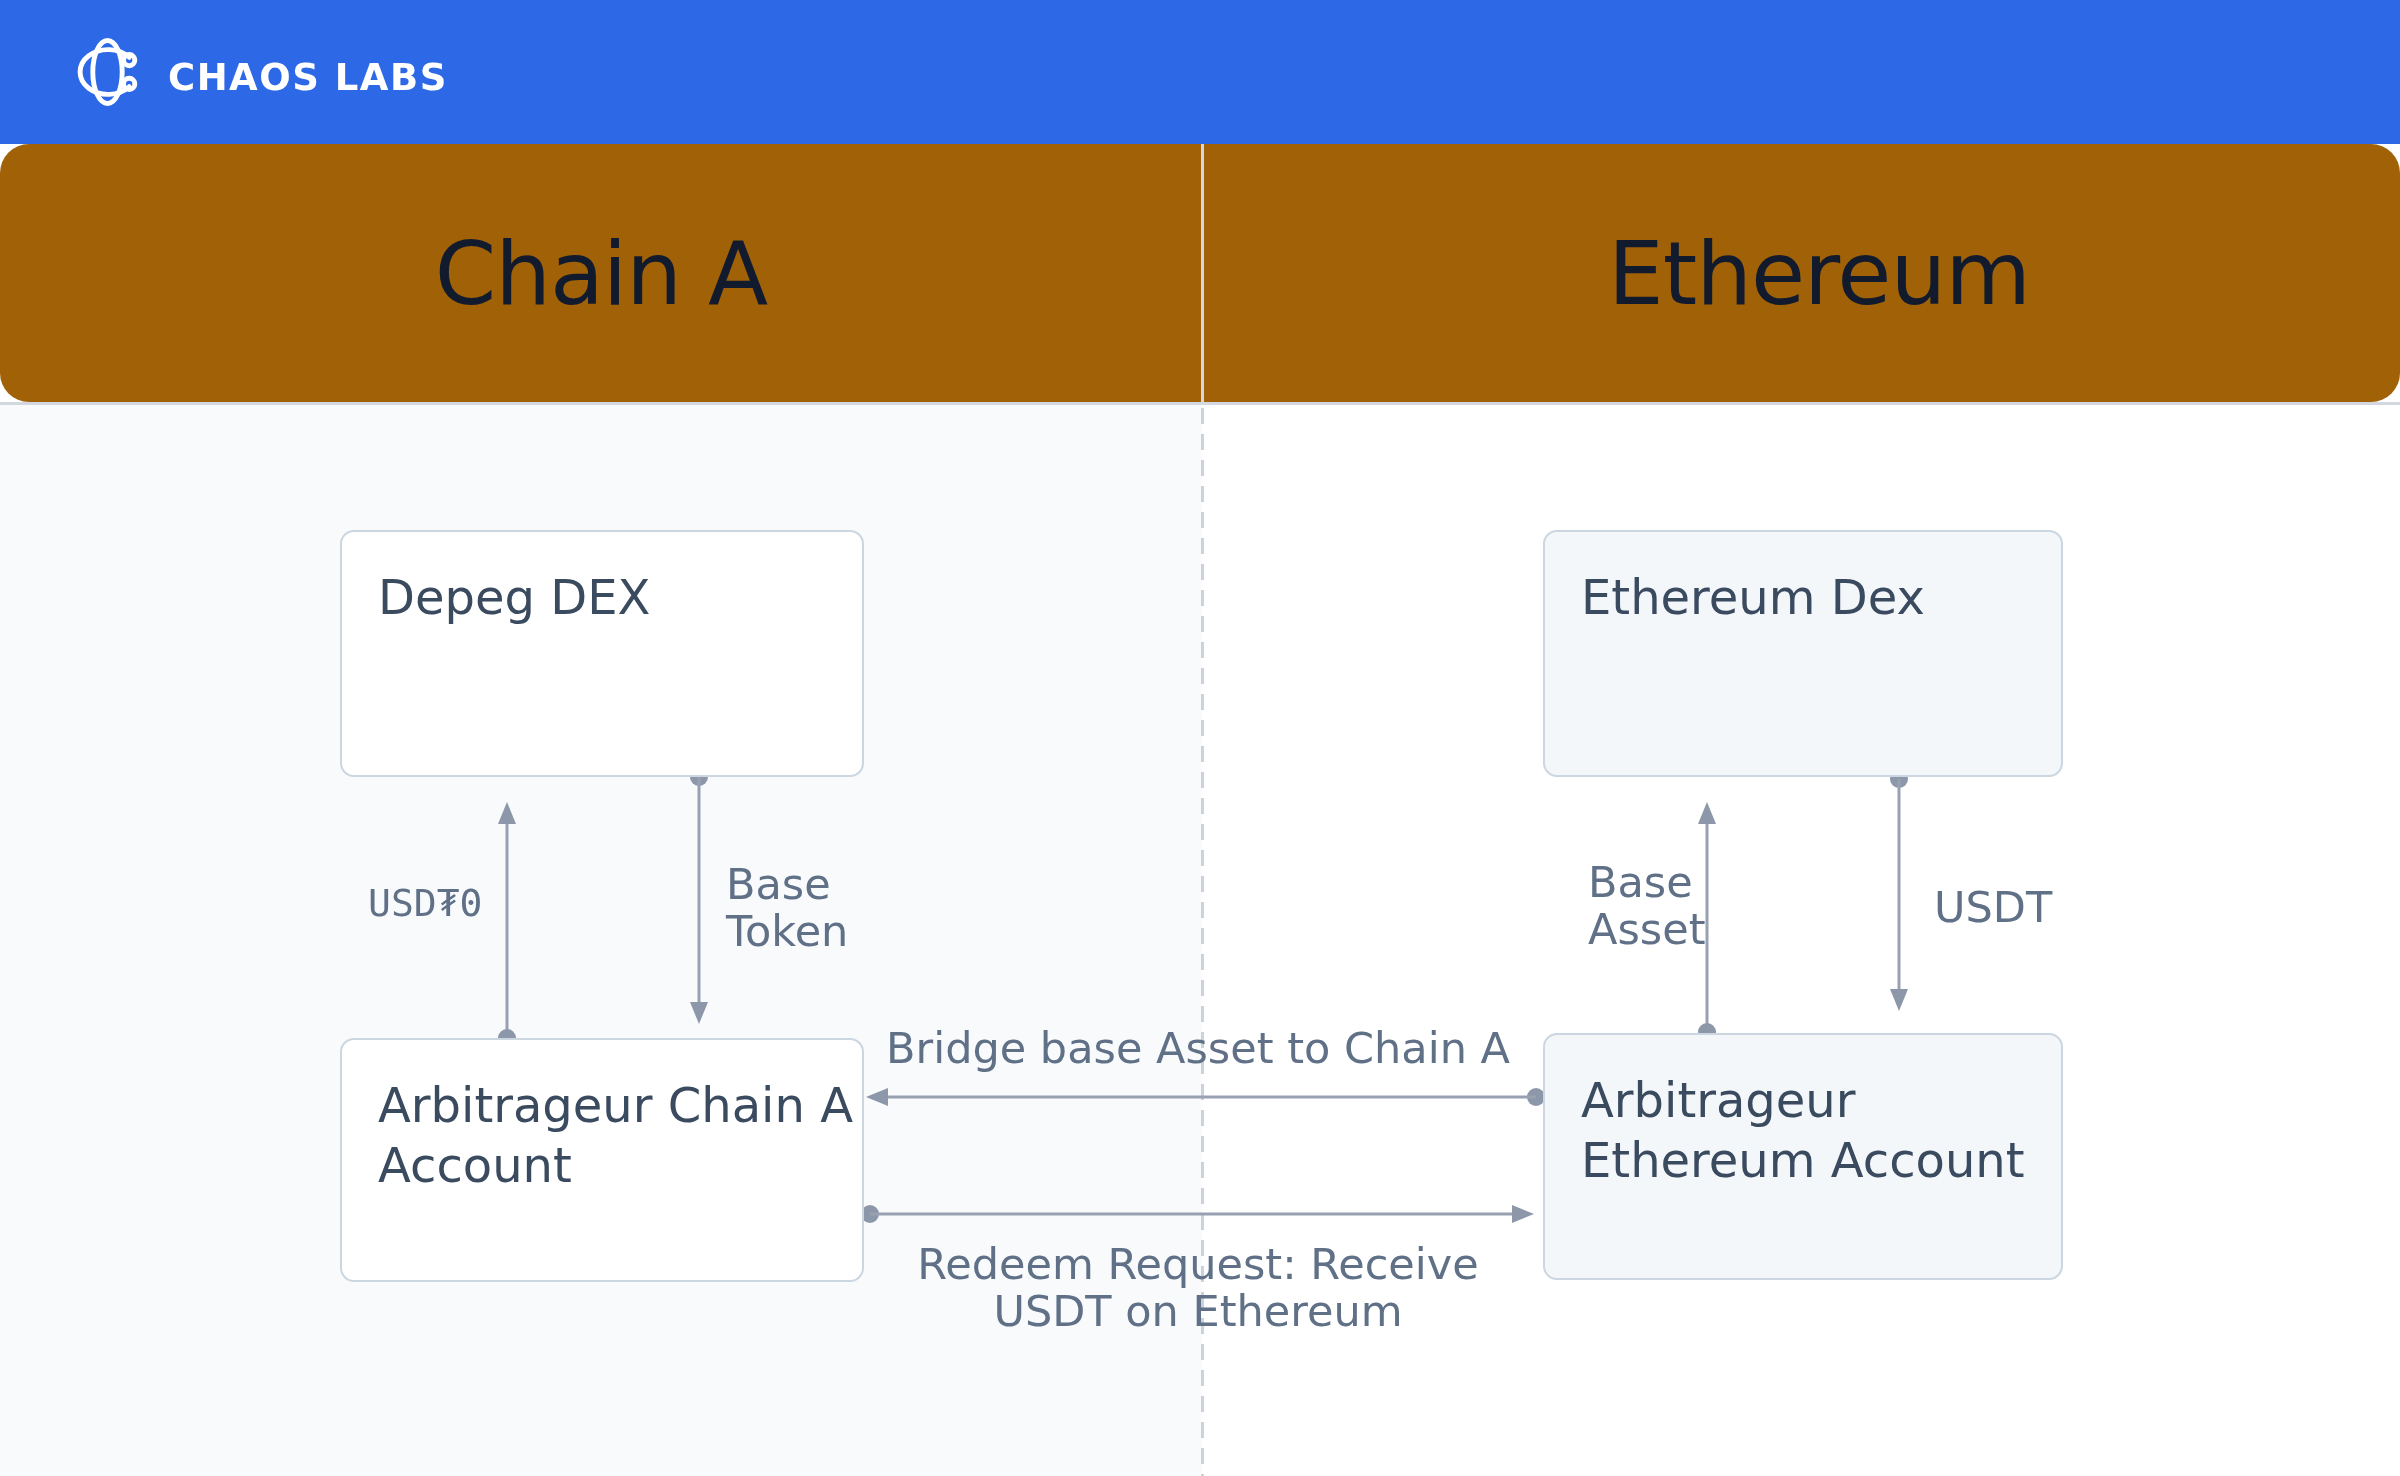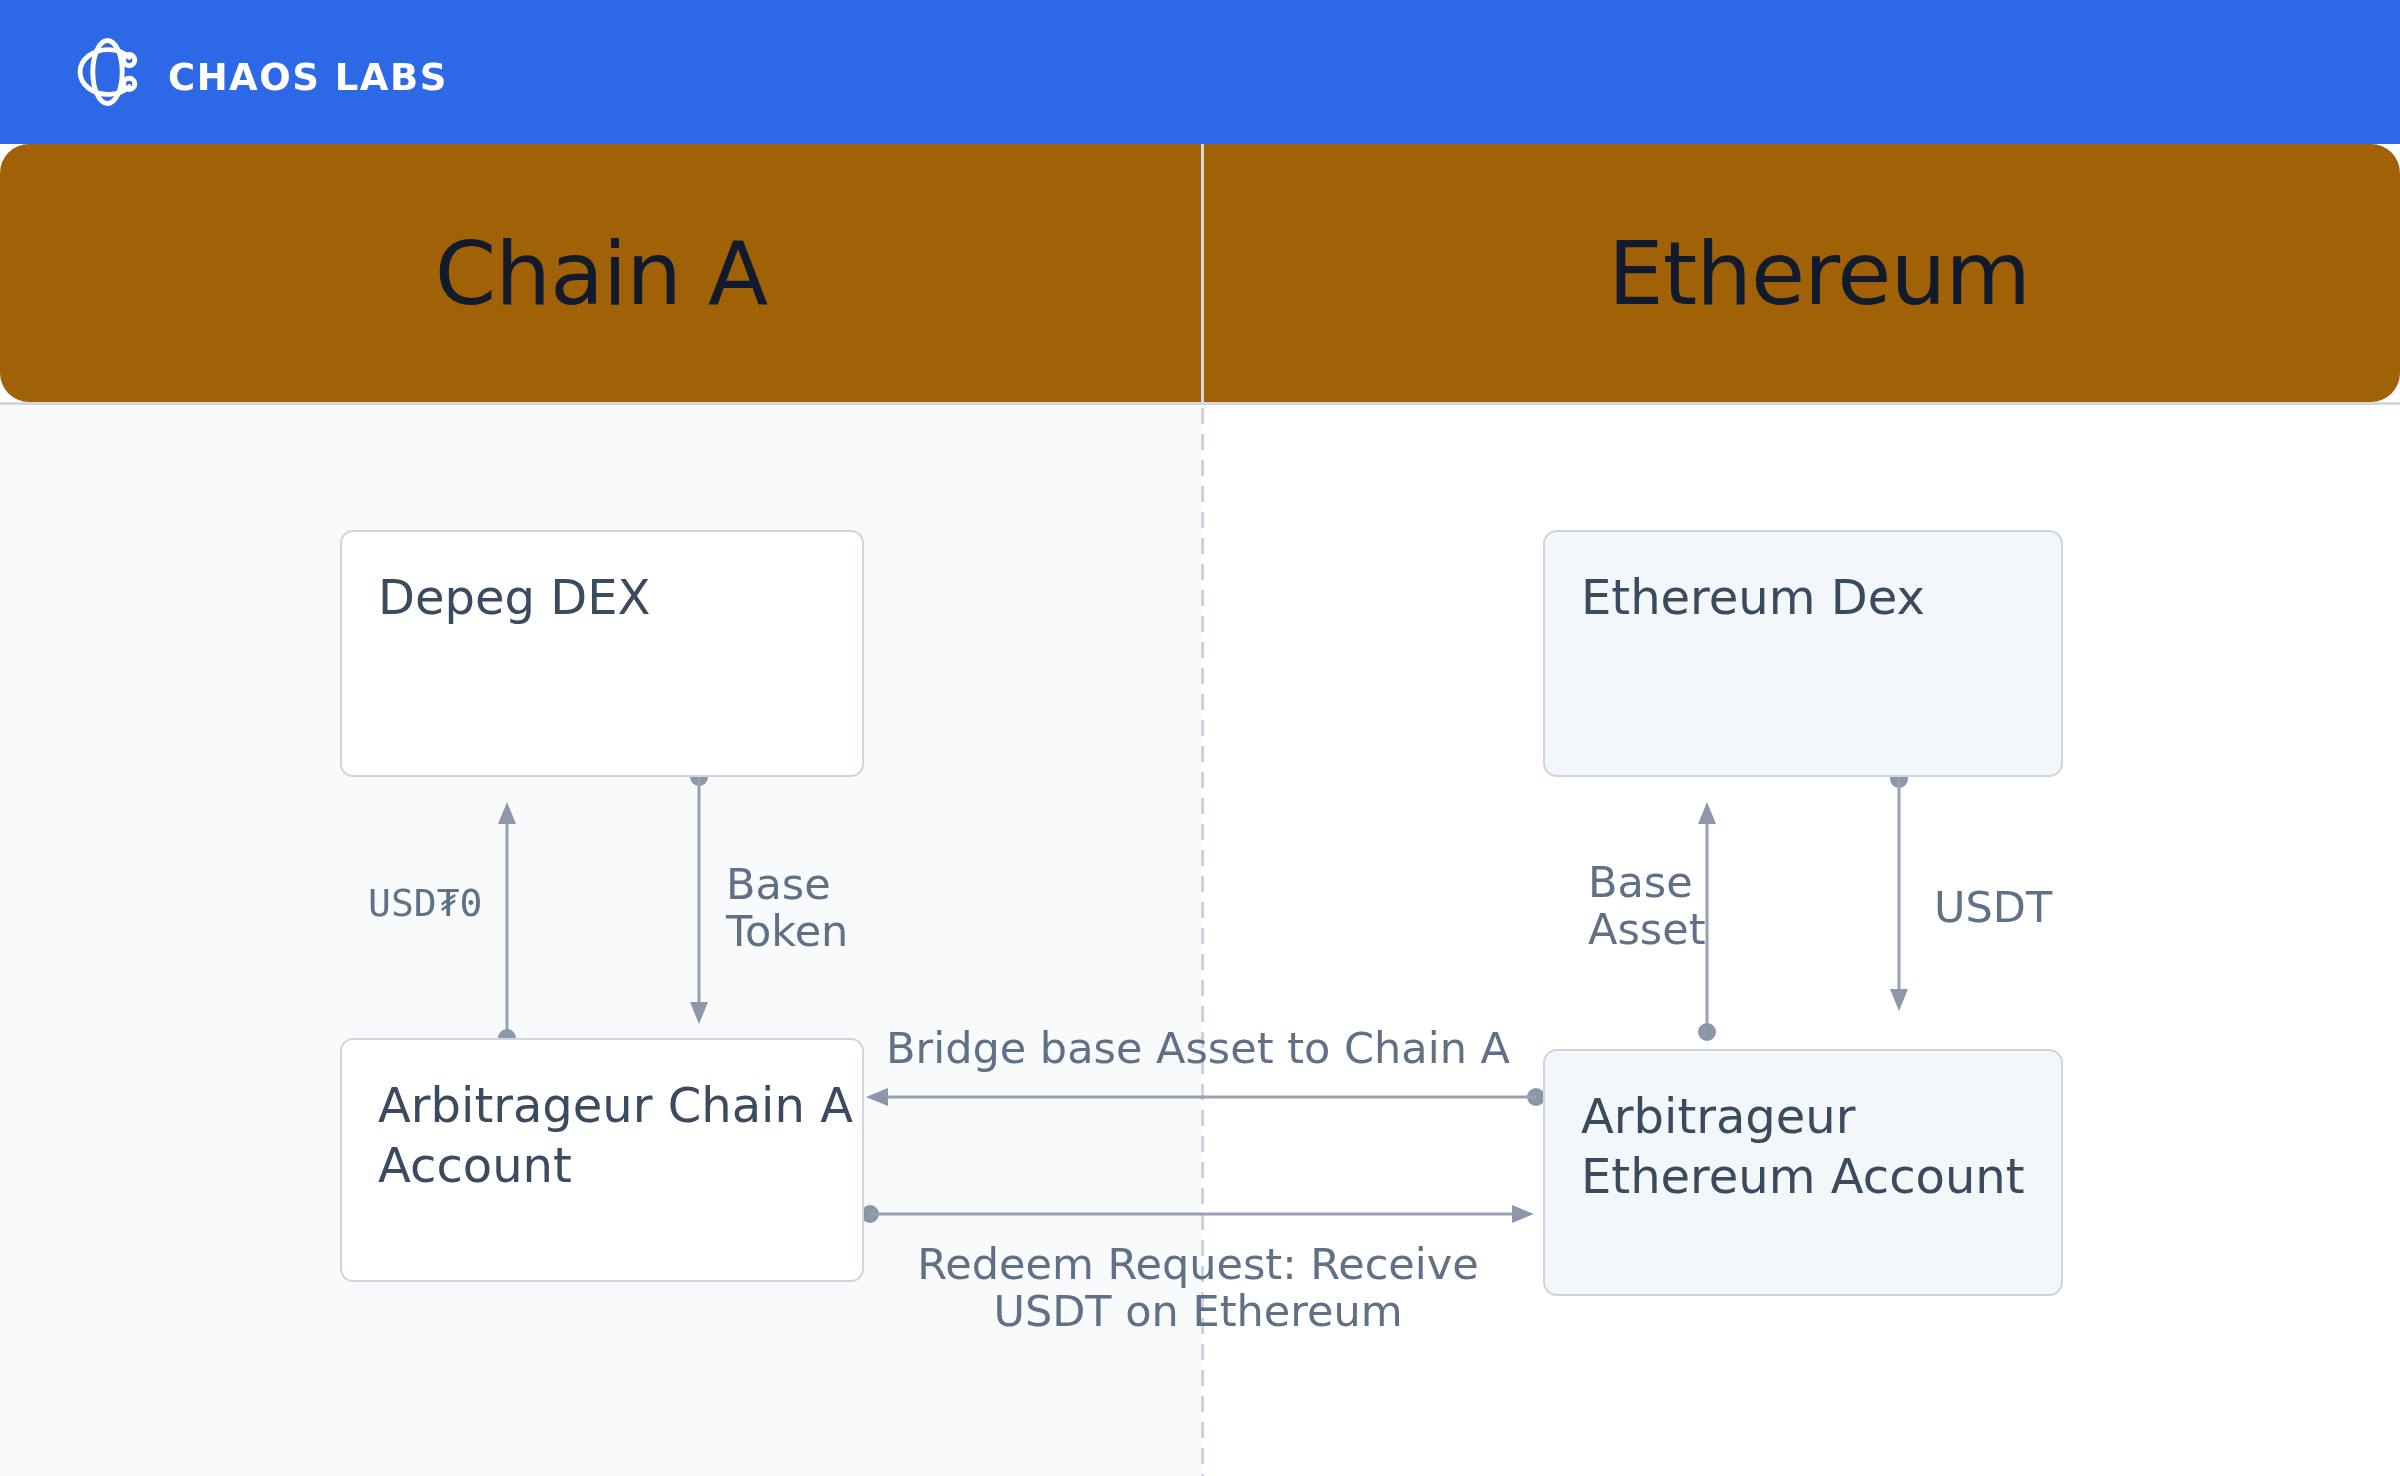--- a/index.html
+++ b/index.html
@@ -35,26 +35,26 @@
   
   .left-panel-bg{position:absolute;left:0;top:405px;width:1202px;height:1071px;background:#F8FAFC;}
   
   .node{
     position:absolute;border:2px solid #CBD6E0;border-radius:14px;
     box-sizing:border-box;
     padding:36px 24px 0 36px;
     color:#3A4A5F;font-size:48px;font-weight:500;line-height:1.24;
   }
   .node .line{white-space:nowrap;}
-  .node.white{background:#ffffff;border-radius:13px;}
+  .node.white{background:#ffffff;}
   .node.tint{background:#F4F7FA;}
   #depeg-box{left:340px;top:530px;width:524px;height:247px;}
   #ethdex-box{left:1543px;top:530px;width:520px;height:247px;}
   #chaina-acct-box{left:340px;top:1038px;width:524px;height:244px;}
-  #eth-acct-box{left:1543px;top:1033px;width:520px;height:247px;margin-top:16px;}
+  #eth-acct-box{left:1543px;top:1033px;width:520px;height:247px;}
   
   .flow-label{
     position:absolute;color:#5F7087;font-size:43px;font-weight:500;line-height:47px;
   }
   #usdt0-label{left:368px;top:884px;font-family:"DejaVu Sans Mono","Liberation Mono",monospace;font-size:38px;line-height:1;}
   #base-token-label{left:726px;top:861px;text-align:left;}
   #base-asset-label{left:1588px;top:859px;text-align:left;}
   #usdt-label{left:1923px;top:886px;line-height:1;margin-left:11px;}
   #bridge-label{left:858px;top:1027px;width:680px;text-align:center;line-height:1;}
   #redeem-label{left:858px;top:1241px;width:680px;text-align:center;}

